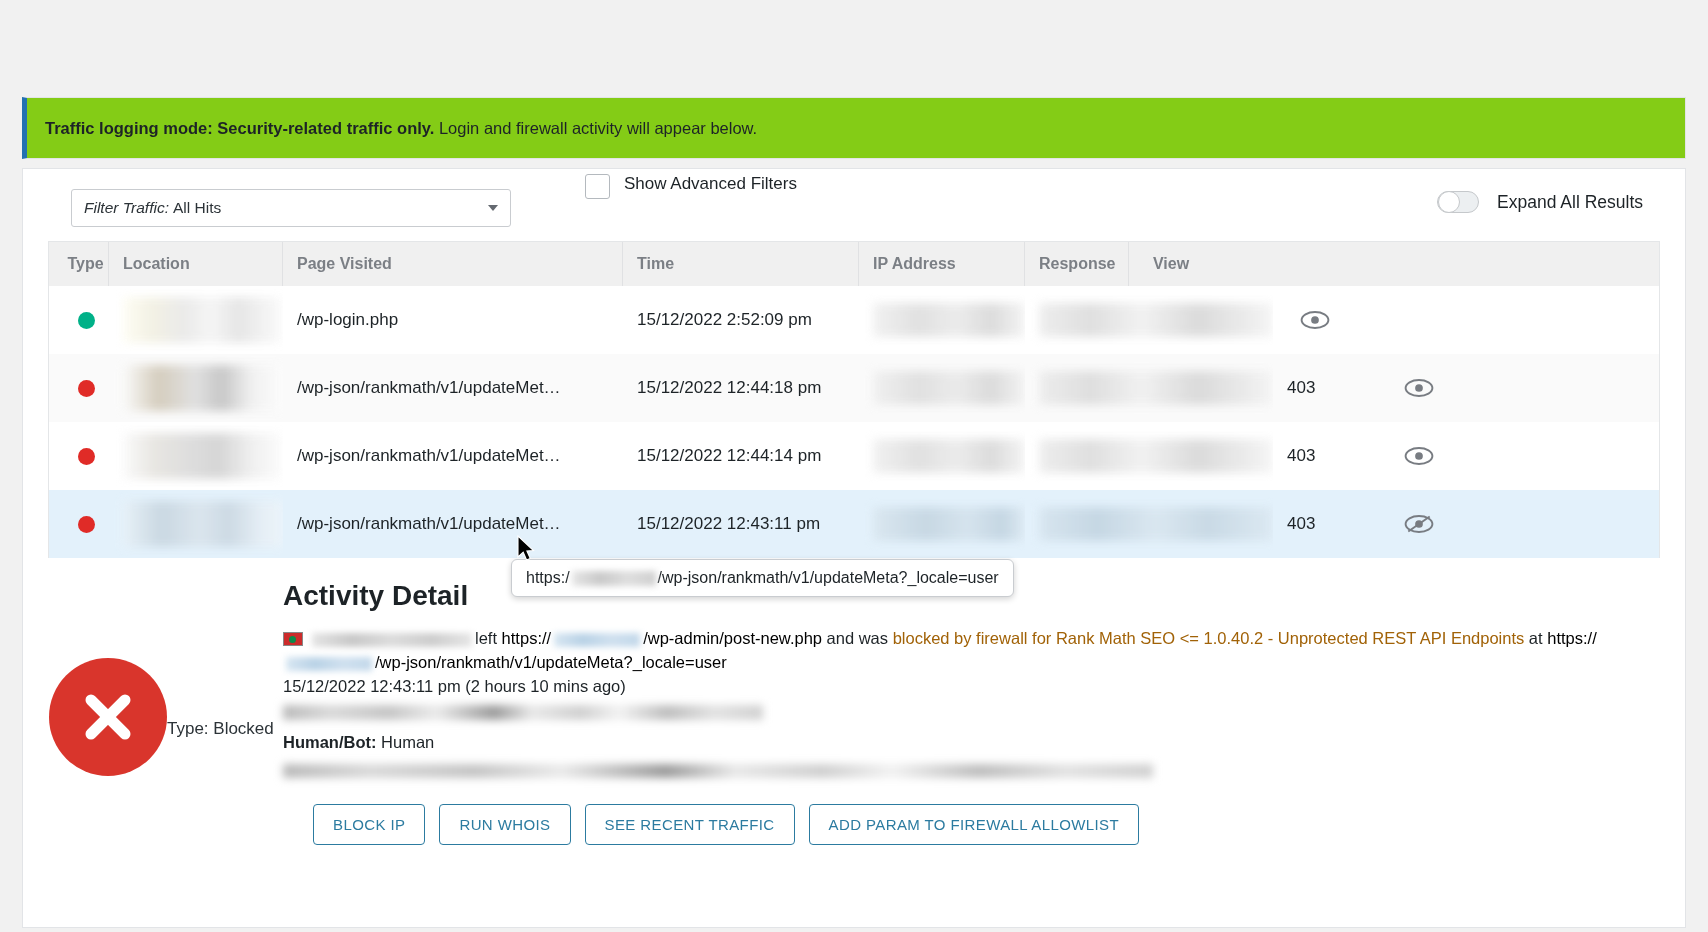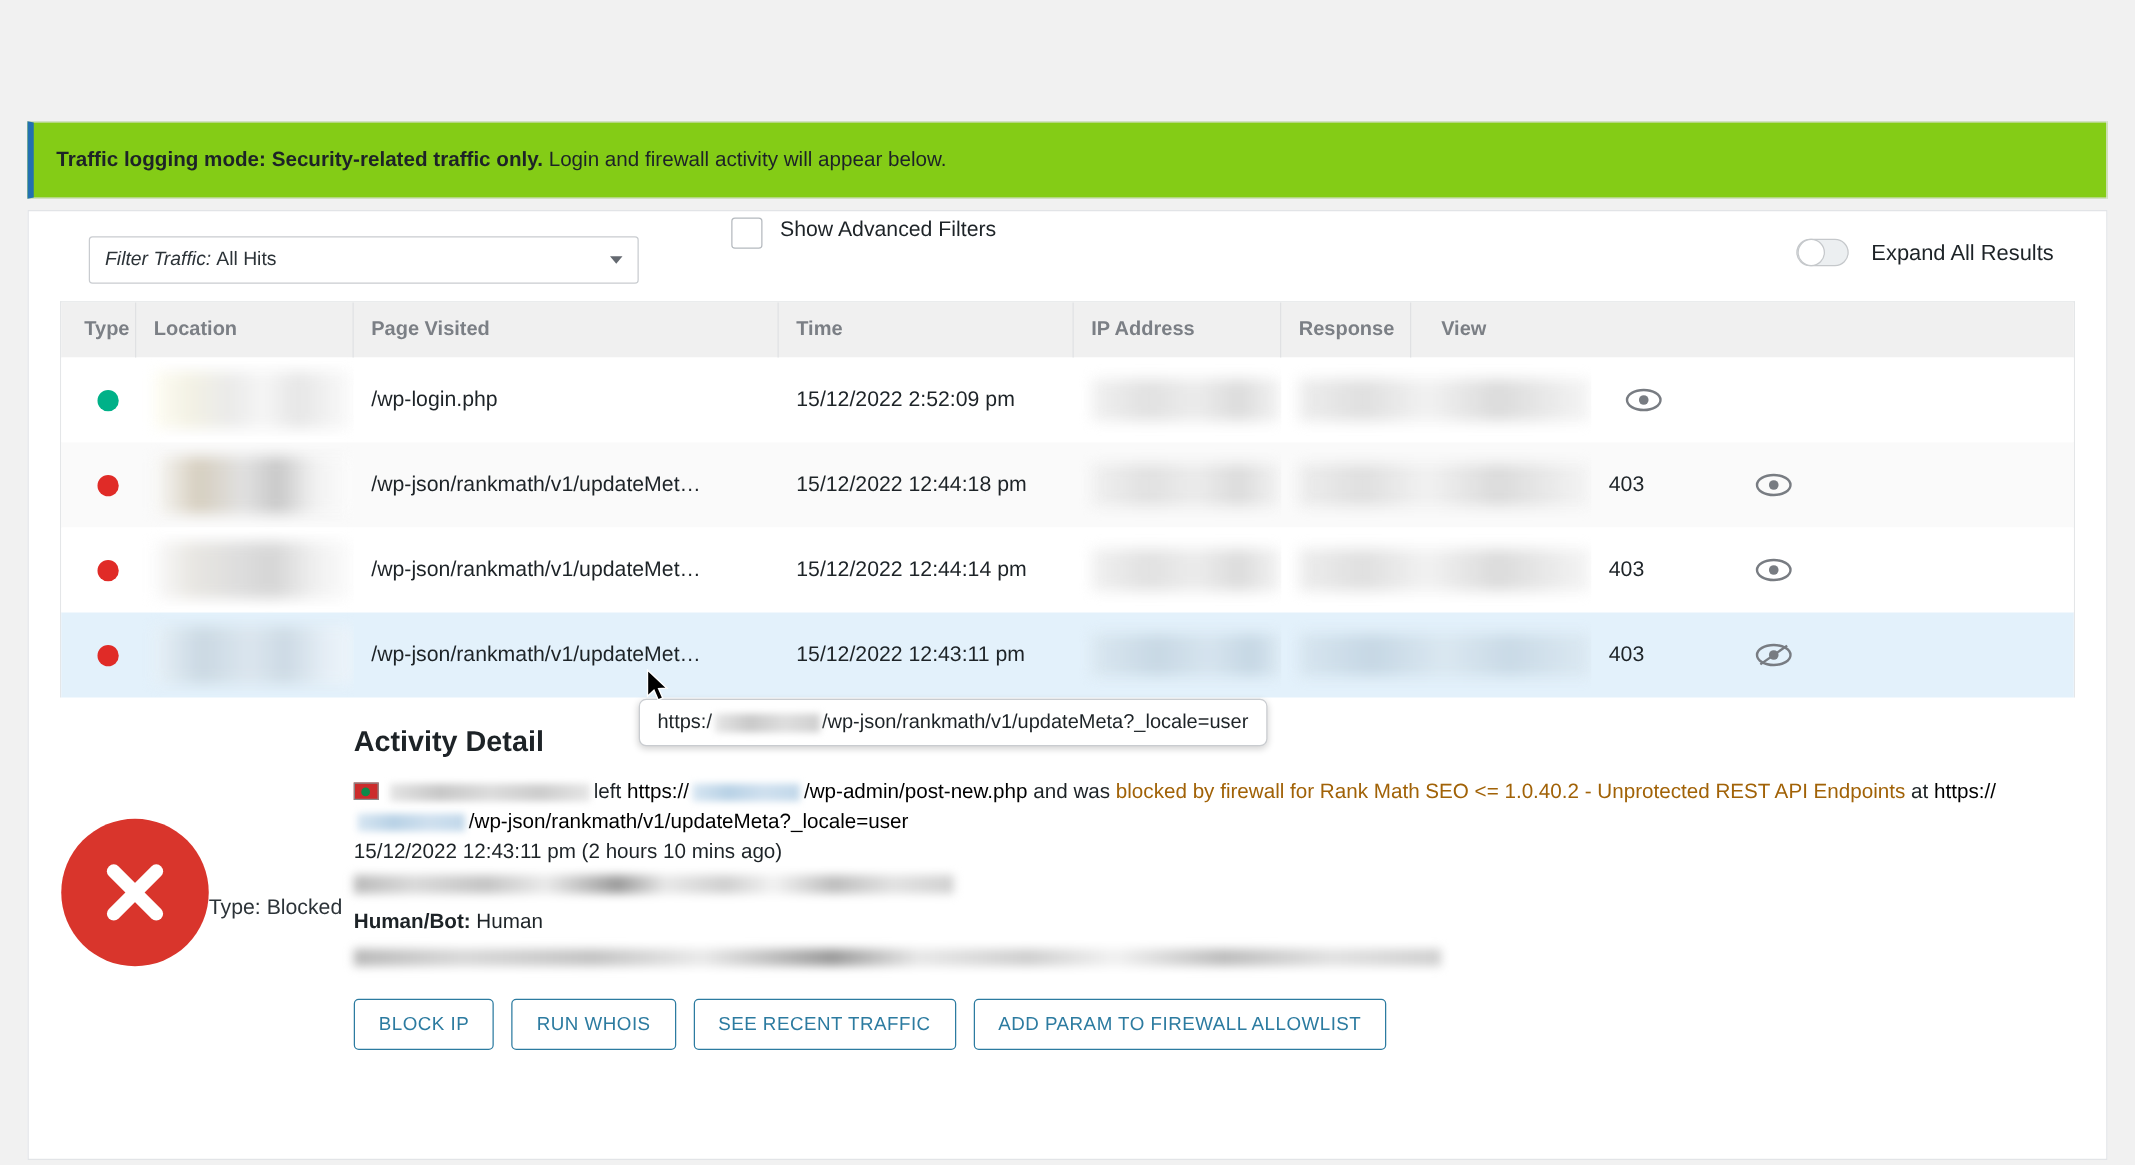--- a/index.html
+++ b/index.html
@@ -220,21 +220,21 @@
     background: #d9352c;
     display: flex; align-items: center; justify-content: center;
   }
   #detail .left .tlabel {
     margin-top: 24px;
     font-size: 17px; color: #2c3338;
   }
   #detail .right { flex: 1; padding-left: 4px; }
   #detail h2 {
     margin: 0 0 14px 0;
-    font-size: 23px; font-weight: bold; color: #1d2327;
+    font-size: 28px; font-weight: bold; color: #1d2327;
   }
   .dline { font-size: 16.5px; line-height: 24px; color: #1d2327; }
   .dline .lnk { color: #000000; }
   .dline .red { color: #a16207; }
   .dline b { font-weight: bold; }
 
   .flag {
     display: inline-block;
     width: 20px; height: 14px;
     background: #cc2b2b;
@@ -263,20 +263,21 @@
     height: 15px; margin: 7px 0 2px 0;
     filter: blur(4px);
     background: linear-gradient(90deg,#b9b9b9 0%,#d9d9d9 10%,#c4c4c4 22%,#eaeaea 32%,#9a9a9a 44%,#e8e8e8 52%,#cfcfcf 62%,#f2f2f2 70%,#bdbdbd 80%,#e2e2e2 90%,#d0d0d0 100%);
   }
   .bigmask.w2 { width: 480px; }
   .bigmask.w3 { width: 870px; height: 14px; margin-top: 10px; }
 
   #btnrow {
     display: flex; gap: 14px;
     margin-top: 26px;
+    margin-left: 30px;
   }
   .abtn {
     border: 1px solid #2c7ba0;
     border-radius: 4px;
     background: #fff;
     color: #2c7ba0;
     font-size: 15px;
     letter-spacing: .4px;
     padding: 11px 19px;
     font-family: "Liberation Sans", sans-serif;

